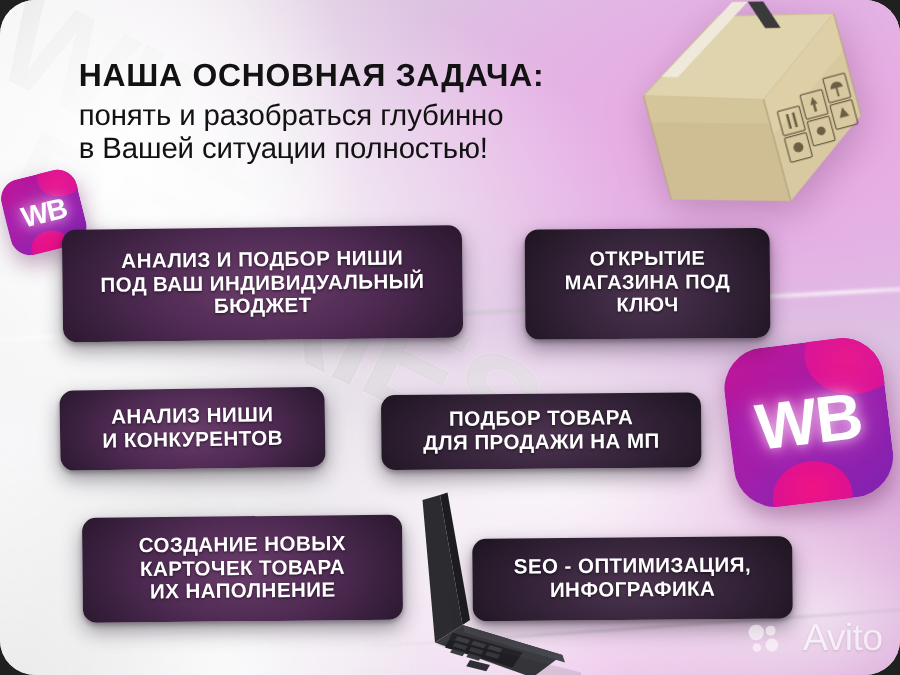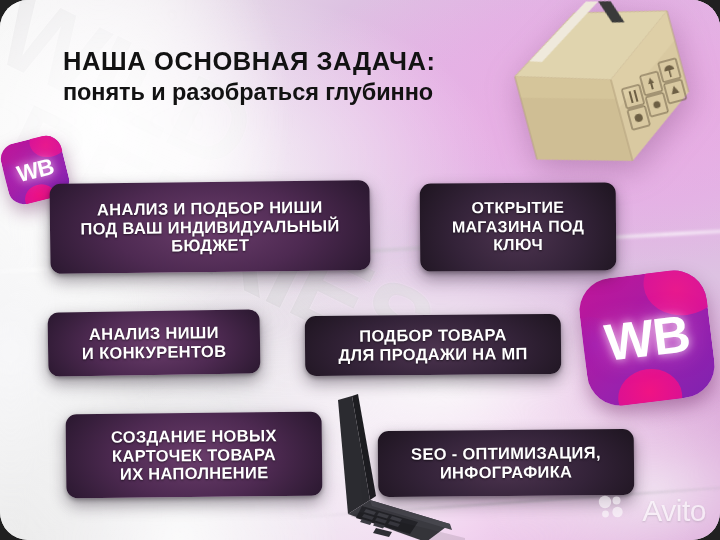--- a/index.html
+++ b/index.html
@@ -98,21 +98,21 @@
   }
   .headline .h-top {
     font-size: 25.5px;
     font-weight: 700;
     letter-spacing: 0.6px;
     display: block;
     margin-bottom: 3px;
   }
   .headline .h-sub {
     font-size: 23.5px;
-    font-weight: 700;
+    font-weight: 400;
     letter-spacing: -0.1px;
     display: block;
     white-space: nowrap;
   }
 
   
   .badge {
     position: absolute;
     display: flex;
     align-items: center;
@@ -189,21 +189,21 @@
     position: absolute;
     left: 300px; top: 392px;
     width: 165px; height: 150px;
   }
 
   
   #avito-watermark {
     position: absolute;
     right: 14px; bottom: 12px;
     display: flex;
-    align-items: flex-start;
+    align-items: center;
     gap: 19px;
     opacity: 0.62;
   }
   #avito-watermark .avito-text {
     color: #ffffff;
     font-size: 30px;
     font-weight: 400;
     letter-spacing: -0.5px;
     text-shadow: 0 1px 2px rgba(120,120,125,0.45);
   }
@@ -260,20 +260,21 @@
       <rect x="162" y="96" width="1.5" height="9"></rect>
       <circle cx="121" cy="136" r="4"></circle>
       <circle cx="142" cy="128" r="3.5"></circle>
       <path d="M159 122 l4 -8 4 8 z"></path>
     </g>
   </svg>
 
   <div class="headline">
     <span class="h-top">НАША ОСНОВНАЯ ЗАДАЧА:</span>
     <span class="h-sub">понять и разобраться глубинно</span>
+    <span class="h-sub">в Вашей ситуации полностью!</span>
   </div>
 
   <div class="wb-icon" id="wb-logo-small">
     <div class="wb-bg"></div>
     <div class="blob1"></div>
     <div class="blob2"></div>
     <div class="blob3"></div>
     <div class="wb-text">WB</div>
   </div>
 

